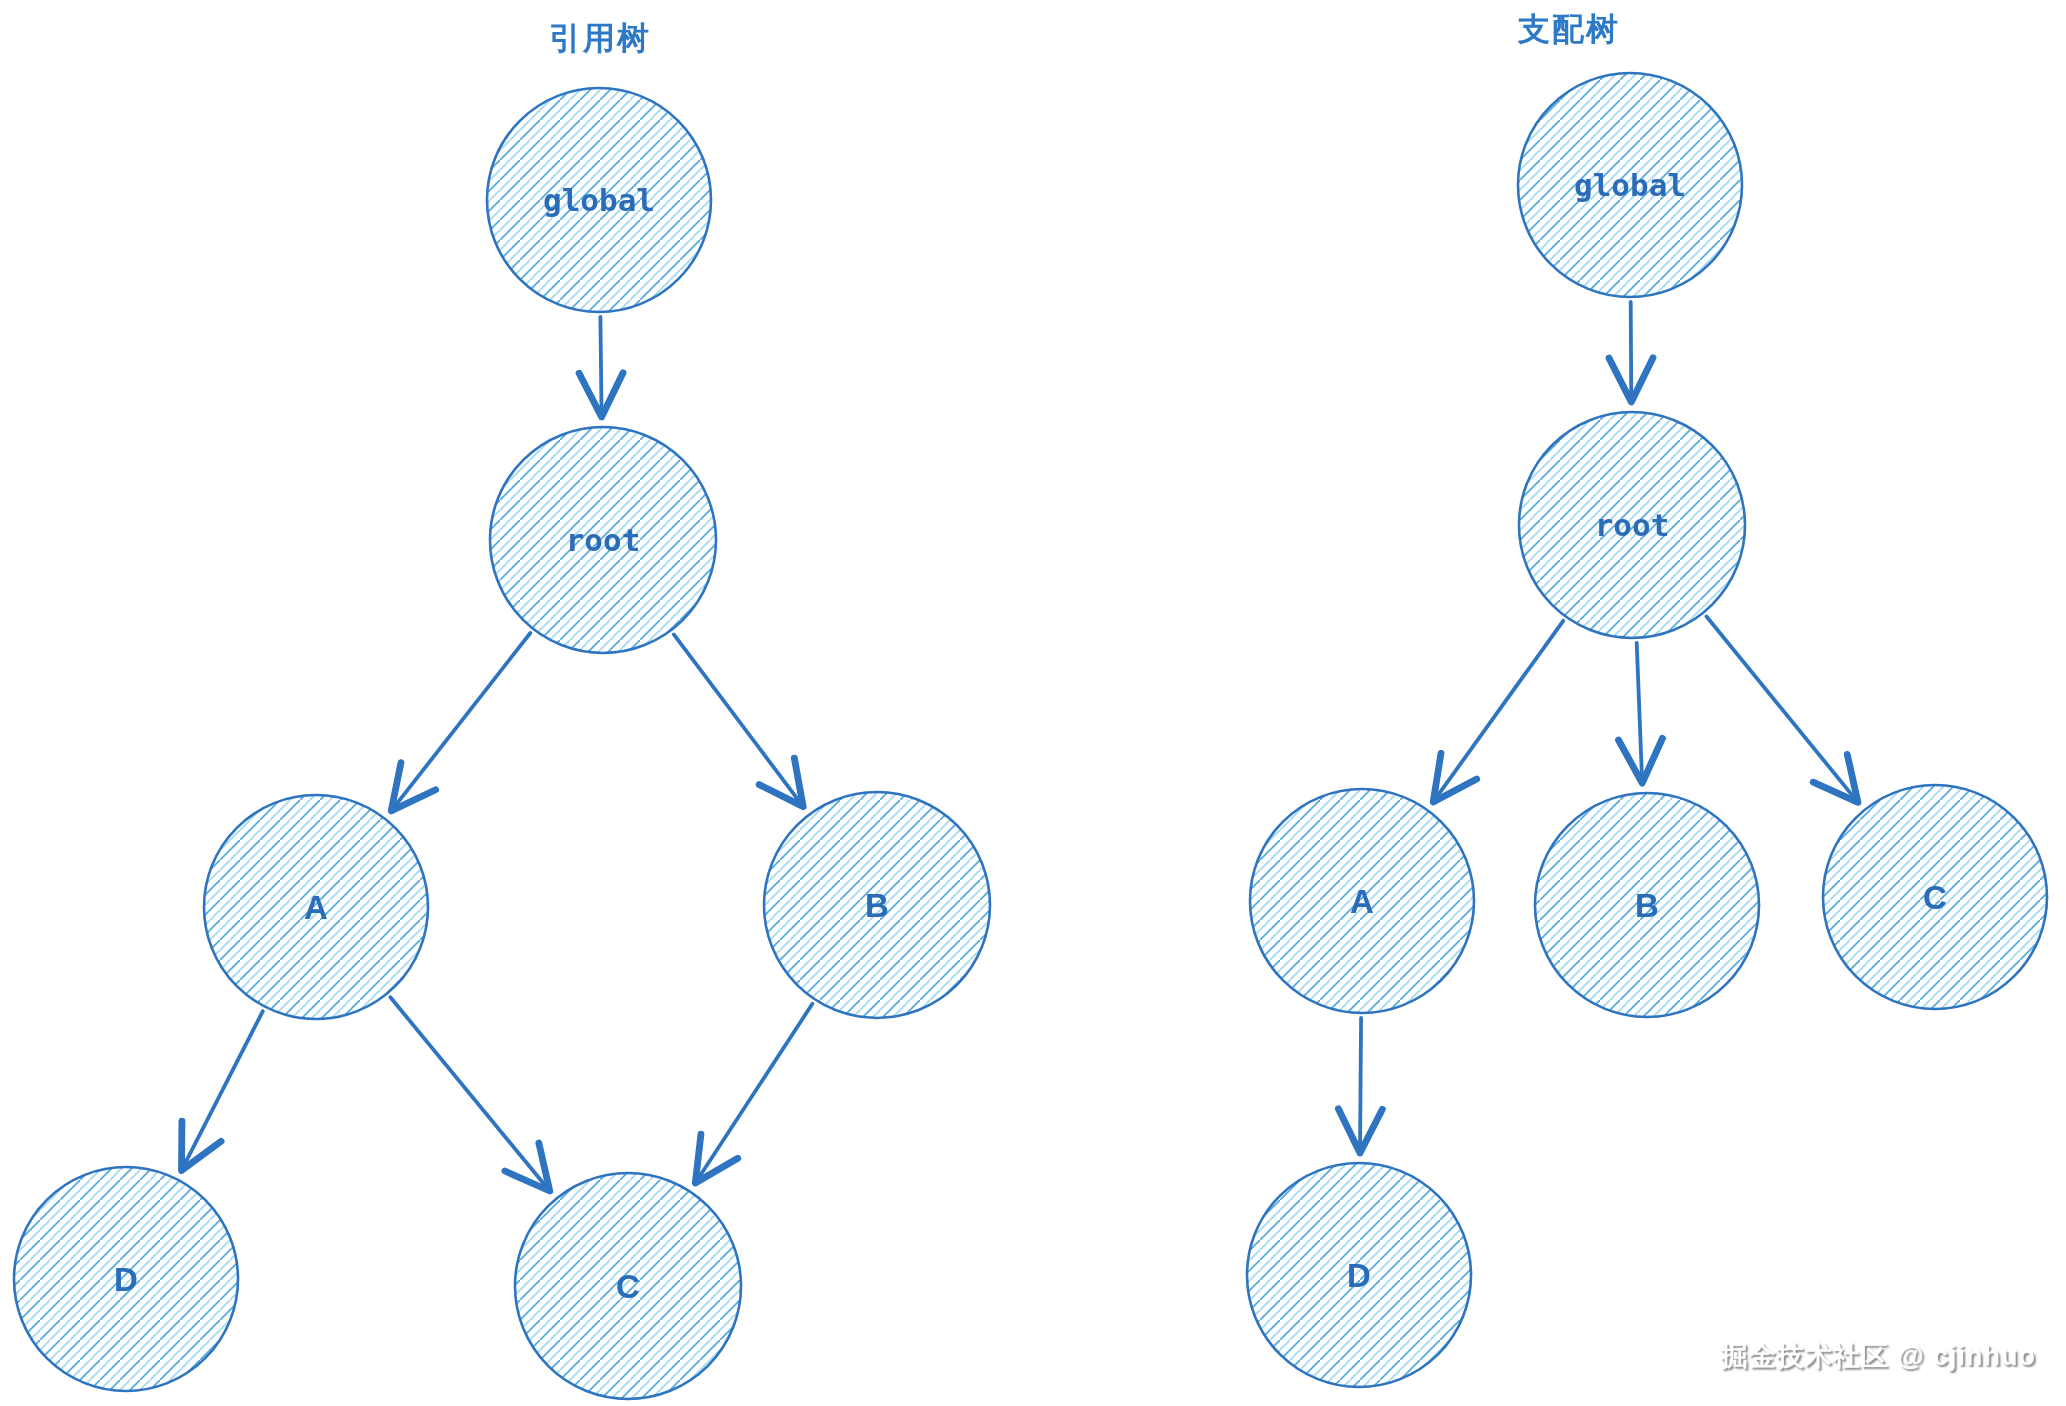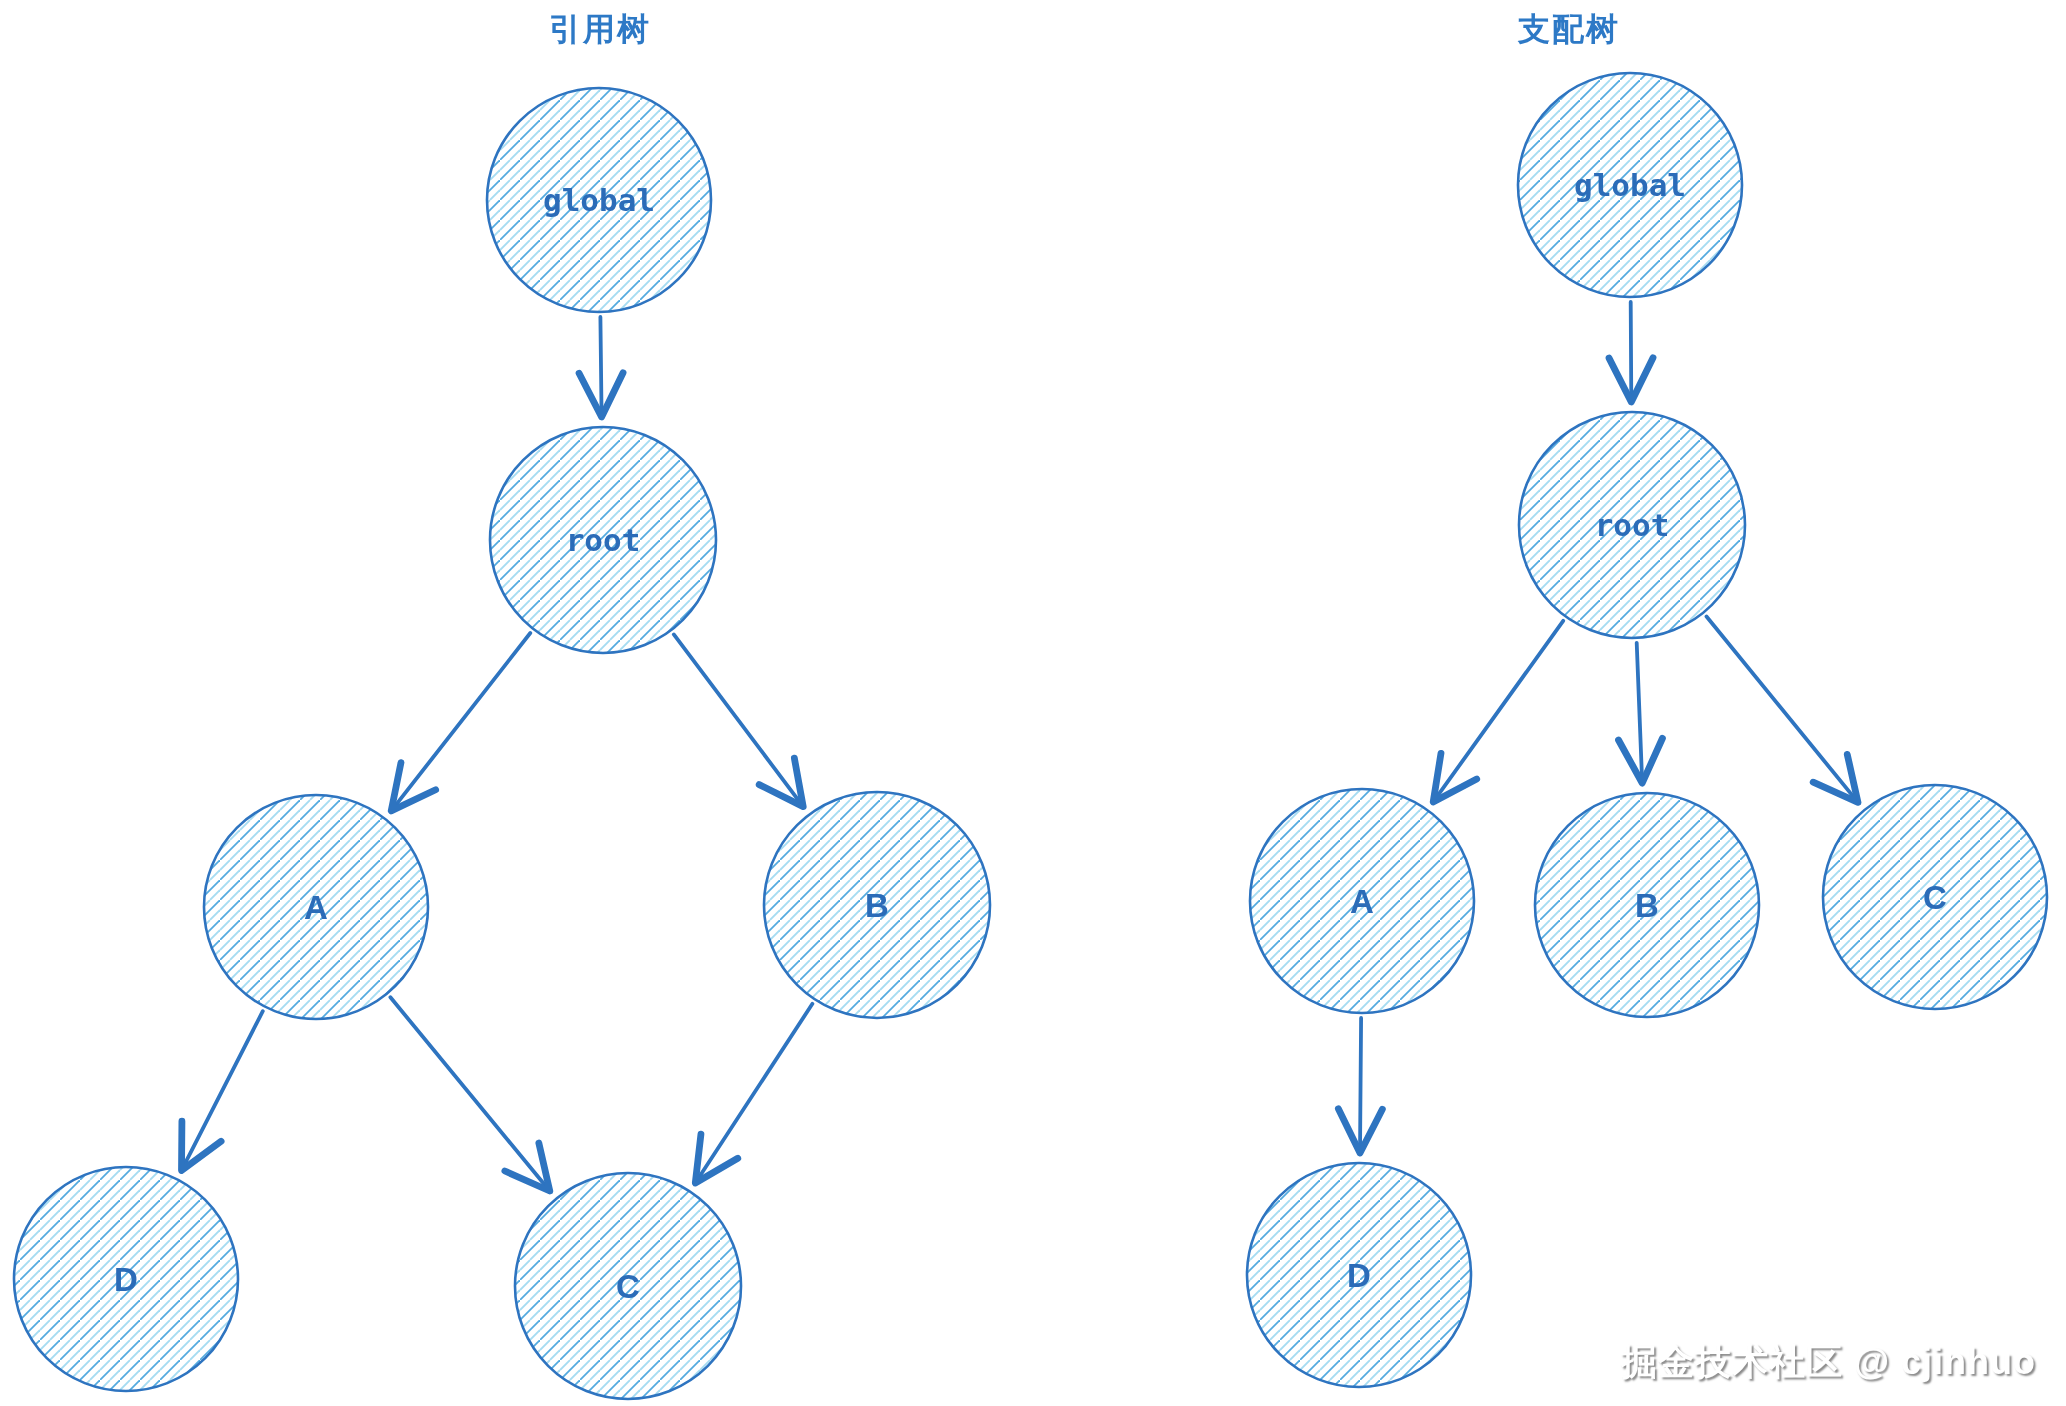--- a/index.html
+++ b/index.html
@@ -27,21 +27,21 @@
     font-size: 32px;
     font-weight: 700;
     letter-spacing: 2px;
     color: var(--title-color, #2d79c6);
     white-space: nowrap;
   }
   .watermark {
     position: absolute;
     top: 1338px;
     right: 30px;
-    font-size: 36px;
+    font-size: 27px;
     font-weight: 700;
     letter-spacing: 1px;
     color: var(--wm-color, #ffffff);
     text-shadow: 2px 2px 2px var(--wm-shadow, #8a8a8a);
     white-space: nowrap;
   }
   text.node-label-mono {
     font-family: "DejaVu Sans Mono", "Liberation Mono", monospace;
     font-weight: 700;
   }
@@ -120,18 +120,18 @@
       <g>
         <circle cx="1935" cy="897" r="112" fill="url(#hatch)" stroke="#2e74c0" stroke-width="2.6"></circle>
         <text x="1935" y="897" dy="0.35em" text-anchor="middle" fill="#2b6cb8" font-size="33" class="node-label-sans">C</text>
       </g>
       <g>
         <circle cx="1359" cy="1275" r="112" fill="url(#hatch)" stroke="#2e74c0" stroke-width="2.6"></circle>
         <text x="1359" y="1275" dy="0.35em" text-anchor="middle" fill="#2b6cb8" font-size="33" class="node-label-sans">D</text>
       </g>
     </svg>
 
-  <div class="tree-title" id="title-0" style="left: 600px;">引用树</div>
+  <div class="tree-title" id="title-0" style="left: 600px; margin-top: 9px;">引用树</div>
 
   <div class="tree-title" id="title-1" style="left: 1569px;">支配树</div>
 
   <div class="watermark">掘金技术社区 @ cjinhuo</div>
 </div>
 
 </body></html>

